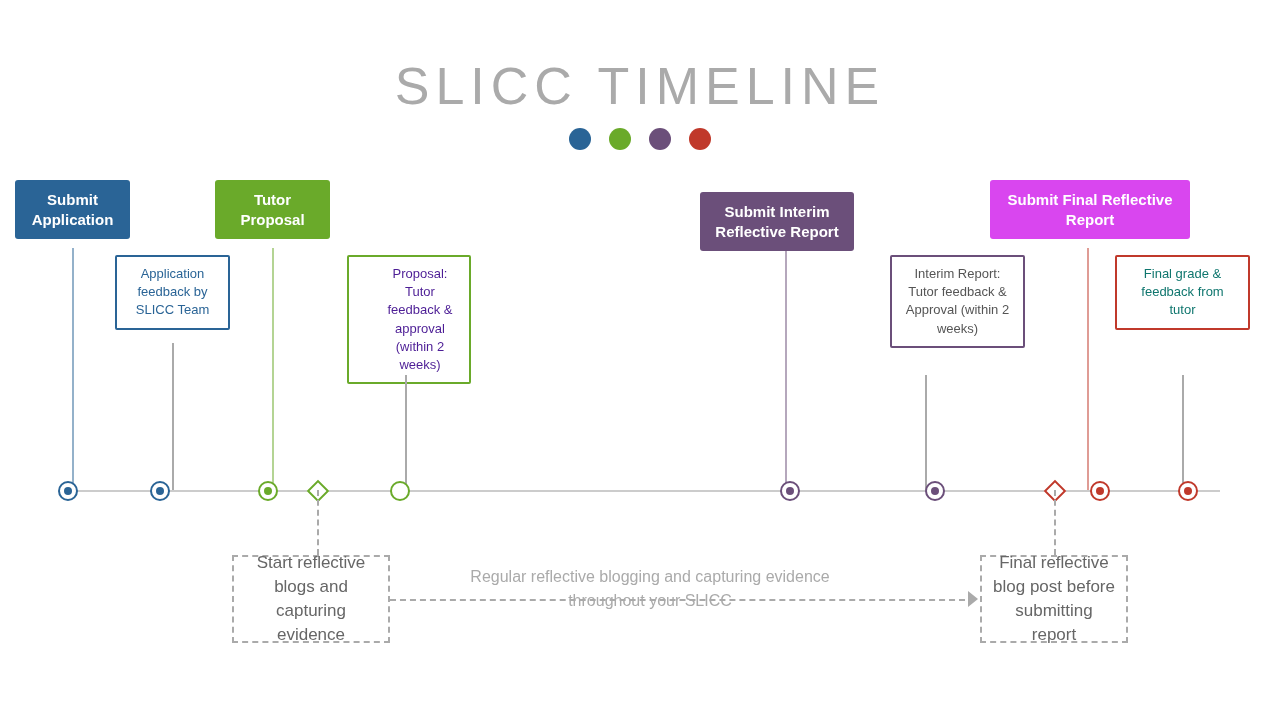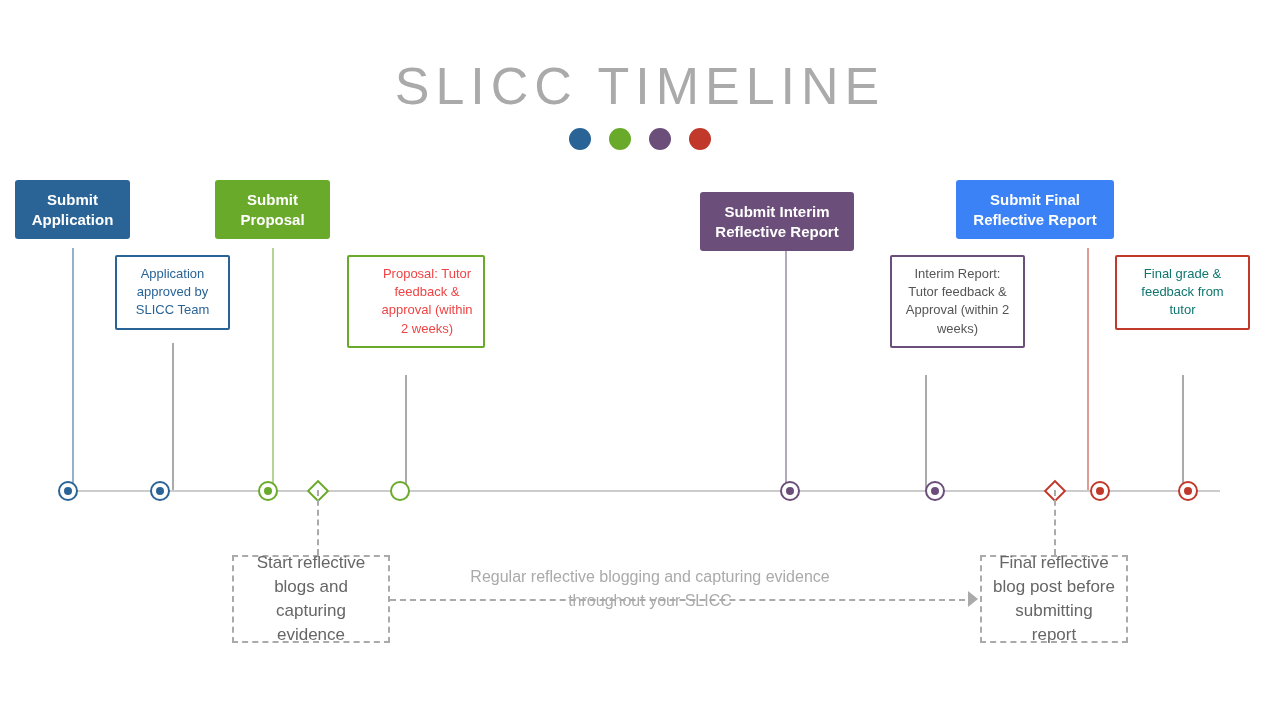--- a/index.html
+++ b/index.html
@@ -126,46 +126,46 @@
 
 <div class="timeline-area">
 
   <div class="h-line"></div>
 
   <div class="milestone-box" style="left:15px; background:#2a6496; width:115px; top:20px;">
     <span>Submit Application</span>
   </div>
 
   <div class="milestone-box" style="left:215px; background:#6aaa2a; width:115px; top:20px;">
-    <span>Submit Proposal</span>
+    <span>Tutor Proposal</span>
   </div>
 
   <div class="milestone-box" style="left:700px; background:#6b4f7a; width:154px; top:32px;">
     <span>Submit Interim Reflective Report</span>
   </div>
 
-  <div class="milestone-box" style="left:956px; background:#3b82f6; width:158px; top:20px;">
+  <div class="milestone-box" style="left:990px; background:#d946ef; width:200px; top:20px;">
     <span>Submit Final Reflective Report</span>
   </div>
 
   <div class="v-line" style="left:72px; top:88px; height:242px; background:#2a6496; opacity:0.5;"></div>
 
   <div class="v-line" style="left:272px; top:88px; height:242px; background:#6aaa2a; opacity:0.5;"></div>
 
   <div class="v-line" style="left:785px; top:88px; height:242px; background:#6b4f7a; opacity:0.5;"></div>
 
   <div class="v-line" style="left:1087px; top:88px; height:242px; background:#c0392b; opacity:0.5;"></div>
 
   <div class="feedback-box" style="left:115px; top:95px; width:115px; border-color:#2a6496; color:#2a6496;">
-    <span>Application approved by SLICC Team</span>
+    <span>Application feedback by SLICC Team</span>
   </div>
 
   <div class="v-line" style="left:172px; top:183px; height:147px; background:#aaa;"></div>
 
-  <div class="feedback-box" style="left:347px; top:95px; width:138px; border-color:#6aaa2a; color:#ef4444;padding-left:32px;">
+  <div class="feedback-box" style="left:347px; top:95px; width:124px; border-color:#6aaa2a; color:#4c1d95;padding-left:32px;">
     <span>Proposal: Tutor feedback &amp; approval (within 2 weeks)</span>
   </div>
 
   <div class="v-line" style="left:405px; top:215px; height:115px; background:#aaa;"></div>
 
   <div class="feedback-box" style="left:858px; top:95px; width:135px; border-color:#6b4f7a; color:#555;margin-left:32px;">
     <span>Interim Report: Tutor feedback &amp; Approval (within 2 weeks)</span>
   </div>
 
   <div class="v-line" style="left:925px; top:215px; height:115px; background:#aaa;"></div>

